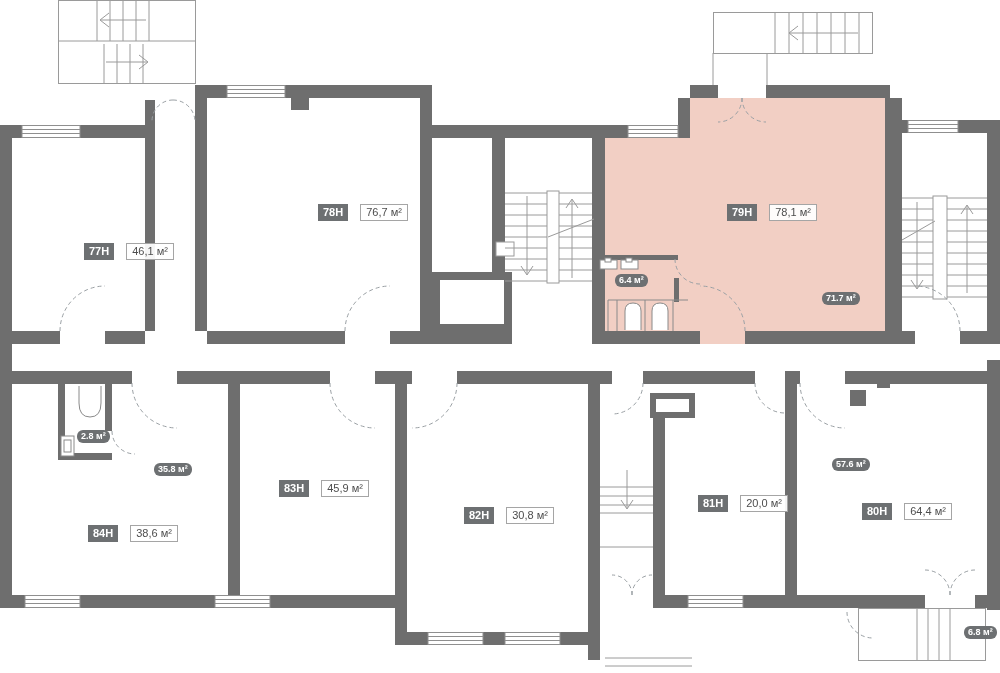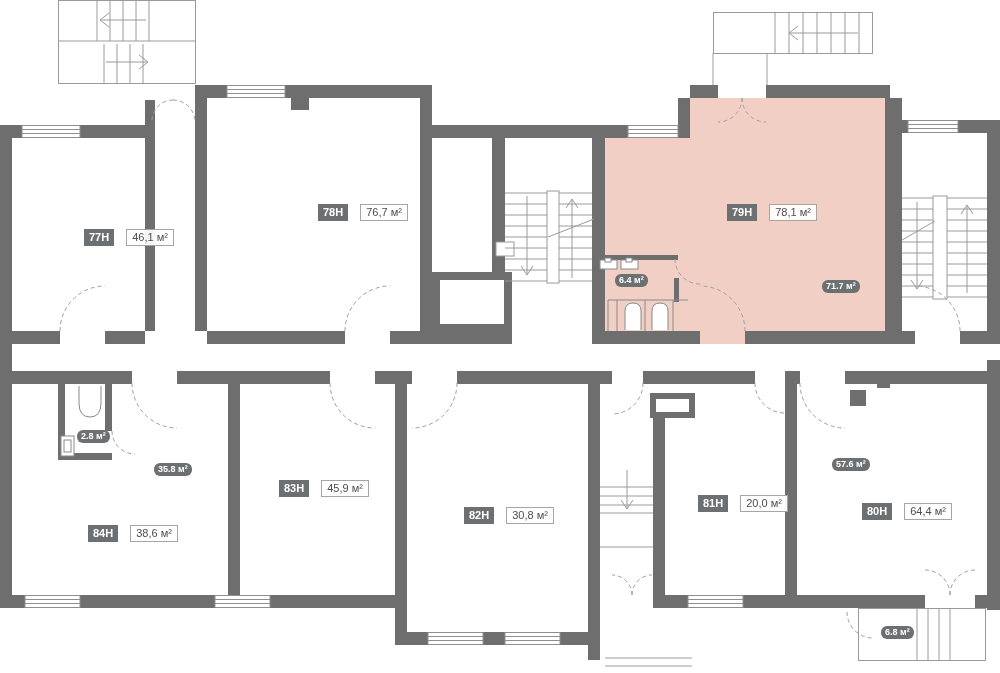--- a/index.html
+++ b/index.html
@@ -163,21 +163,21 @@
     <path d="M625,330 L625,311 Q625,303 633,303 Q641,303 641,311 L641,330"></path>
     <path d="M652,330 L652,311 Q652,303 660,303 Q668,303 668,311 L668,330"></path>
 
     <path d="M79,386 L79,403 Q79,417 90,417 Q101,417 101,403 L101,386"></path>
     <rect x="61" y="436" width="13" height="20"></rect>
     <rect x="64" y="440" width="7" height="12" fill="none"></rect>
   </g>
 </svg>
 
 
-<div class="unit-label" style="left:84px;top:229px">
+<div class="unit-label" style="left:84px;top:243px">
   <span class="uid">77H</span>
   <span class="uarea">46,1 м²</span>
 </div>
 <div class="unit-label" style="left:318px;top:204px">
   <span class="uid">78H</span>
   <span class="uarea">76,7 м²</span>
 </div>
 <div class="unit-label" style="left:727px;top:204px">
   <span class="uid">79H</span>
   <span class="uarea">78,1 м²</span>
@@ -197,19 +197,19 @@
 <div class="unit-label" style="left:279px;top:480px">
   <span class="uid">83H</span>
   <span class="uarea">45,9 м²</span>
 </div>
 <div class="unit-label" style="left:88px;top:525px">
   <span class="uid">84H</span>
   <span class="uarea">38,6 м²</span>
 </div>
 
 <div class="badge-small" style="left:615px;top:274px">6.4 м²</div>
-<div class="badge-small" style="left:822px;top:280px">71.7 м²</div>
+<div class="badge-small" style="left:822px;top:292px">71.7 м²</div>
 <div class="badge-small" style="left:77px;top:430px">2.8 м²</div>
 <div class="badge-small" style="left:154px;top:463px">35.8 м²</div>
 <div class="badge-small" style="left:832px;top:458px">57.6 м²</div>
-<div class="badge-small" style="left:881px;top:626px">6.8 м²</div>
+<div class="badge-small" style="left:964px;top:626px">6.8 м²</div>
 
 </div>
 
 </body></html>

